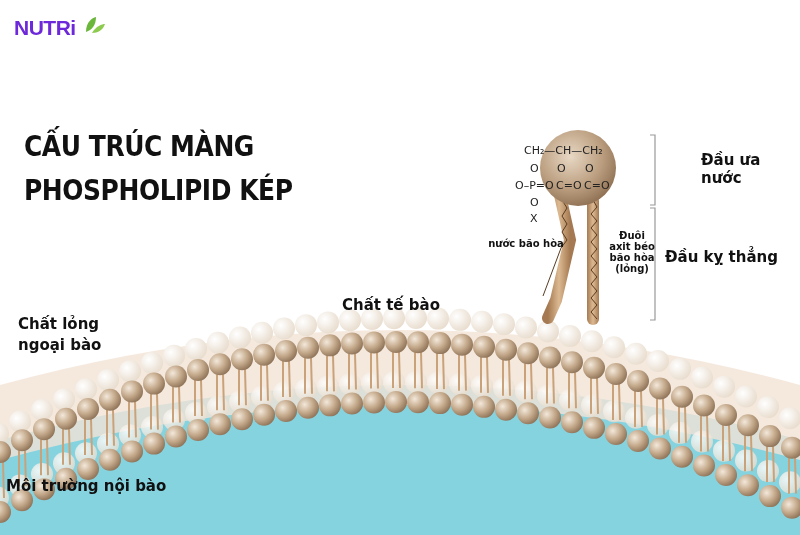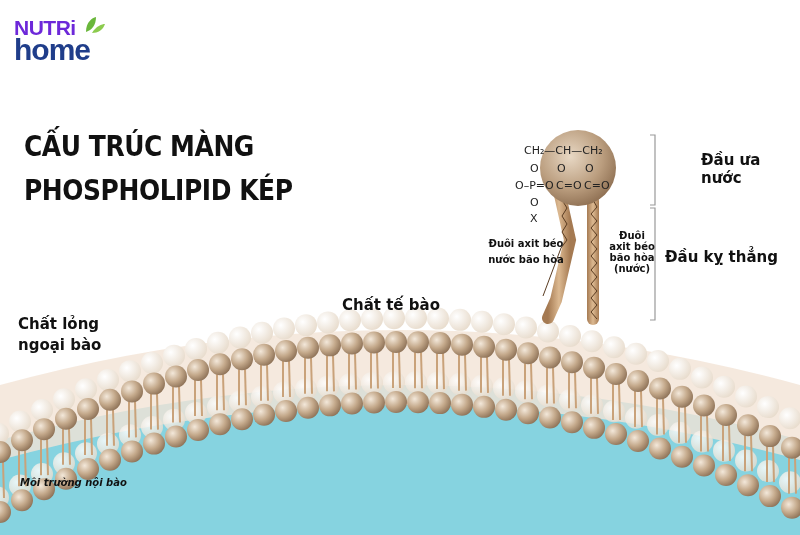--- a/index.html
+++ b/index.html
@@ -6,21 +6,21 @@
   body { width:800px; height:535px; position:relative; overflow:hidden; background:#ffffff; font-family:"DejaVu Sans", sans-serif; }
   .abs { position:absolute; }
   #logo { left:14px; top:16px; width:110px; height:50px; }
   #logo .nutri { position:absolute; left:0; top:0; font:900 21px "Liberation Sans", sans-serif; color:#6d28d9; letter-spacing:-0.5px; }
   #logo .home { position:absolute; left:0; top:17px; font:700 30px "Liberation Sans", sans-serif; color:#1f3d8a; letter-spacing:-1px; }
   #logo svg { position:absolute; left:70px; top:0; }
   #title { left:24px; top:124px; font:900 29px "DejaVu Sans", sans-serif; color:#111; line-height:44px; letter-spacing:-0.5px; transform:scaleX(0.86); transform-origin:left top; }
   .lbl { font-weight:700; color:#111; font-family:"DejaVu Sans", sans-serif; }
   #lbl-extracellular { left:18px; top:314px; font-size:15px; line-height:21px; }
   #lbl-membrane { left:342px; top:296px; font-size:15px; }
-  #lbl-intracellular { left:20px; top:477px; font-size:10px;font-style:italic; }
+  #lbl-intracellular { left:6px; top:477px; font-size:15px; }
   #lbl-hydrophilic { left:665px; top:151px; font-size:15px;margin-left:36px; }
   #lbl-hydrophobic { left:665px; top:248px; font-size:15px; }
   #lbl-unsat { left:466px; top:236px; width:120px; text-align:center; font-size:10px; line-height:16px; }
   #lbl-sat { left:602px; top:230px; width:60px; text-align:center; font-size:10px; line-height:11px; }
   svg text.chem { font:11px "DejaVu Sans", sans-serif; fill:#222; }
 </style>
 </head>
 <body>
 
 <svg class="abs" style="left:0;top:0" width="800" height="535" viewBox="0 0 800 535">
@@ -296,38 +296,36 @@
   <path d="M650 135 L655 135 L655 205 L650 205" stroke="#999" stroke-width="1.2" fill="none"></path>
   <path d="M650 208 L655 208 L655 320 L650 320" stroke="#999" stroke-width="1.2" fill="none"></path>
 </svg>
 
 <div id="logo" class="abs">
   <span class="nutri">NUTRi</span>
   <svg width="22" height="18" viewBox="0 0 22 18">
     <path d="M2 16 C2 6 8 2 12 1 C12 9 8 14 2 16 Z" fill="#6ab73b"></path>
     <path d="M8 17 C12 10 18 8 21 8 C19 14 14 17 8 17 Z" fill="#8ccb4e"></path>
   </svg>
-  <span class="home">home</span>
 </div>
 
 <div id="title" class="abs">
   <div>CẤU TRÚC MÀNG</div>
   <div>PHOSPHOLIPID KÉP</div>
 </div>
 
 <div id="lbl-extracellular" class="abs lbl">
   <div>Chất lỏng</div>
   <div>ngoại bào</div>
 </div>
 <div id="lbl-membrane" class="abs lbl">Chất tế bào</div>
 <div id="lbl-intracellular" class="abs lbl">Môi trường nội bào</div>
 <div id="lbl-hydrophilic" class="abs lbl">Đầu ưa nước</div>
 <div id="lbl-hydrophobic" class="abs lbl">Đầu kỵ thẳng</div>
 <div id="lbl-unsat" class="abs lbl">
-  <div>Đuôi axit béo</div>
   <div>nước bão hòa</div>
 </div>
 <div id="lbl-sat" class="abs lbl">
   <div>Đuôi</div>
   <div>axit béo</div>
   <div>bão hòa</div>
-  <div>(nước)</div>
+  <div>(lỏng)</div>
 </div>
 
 </body></html>

